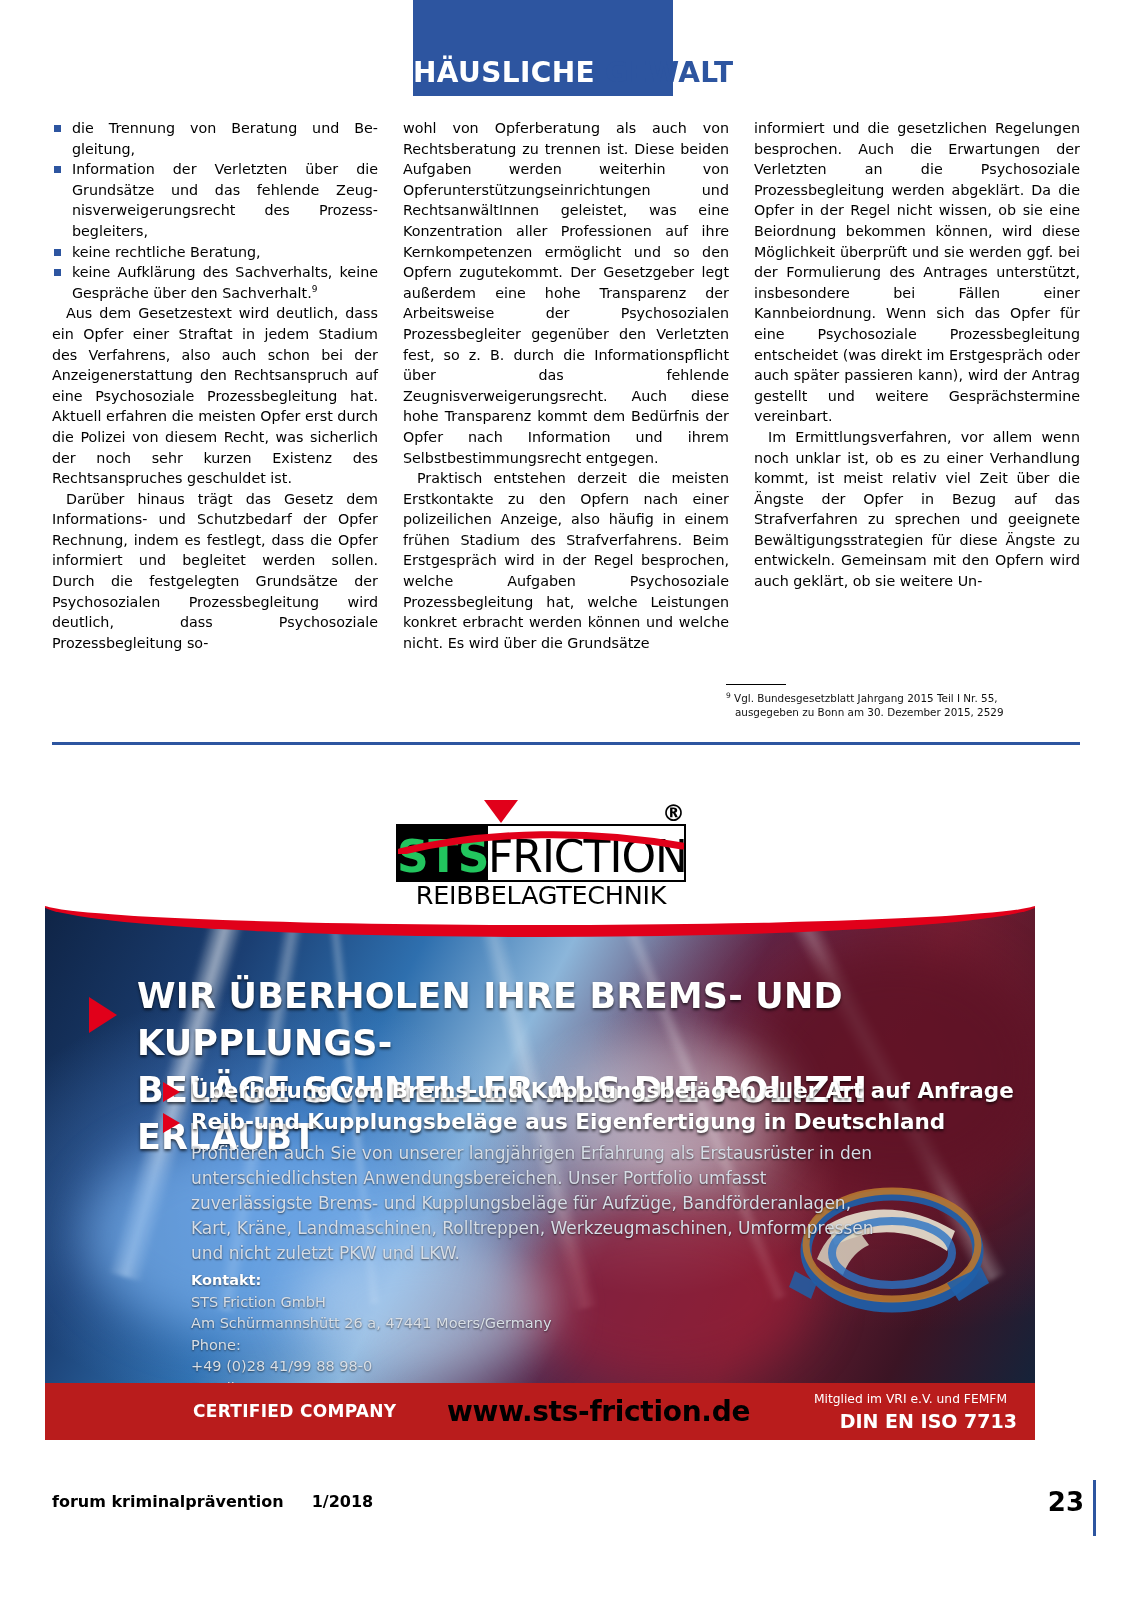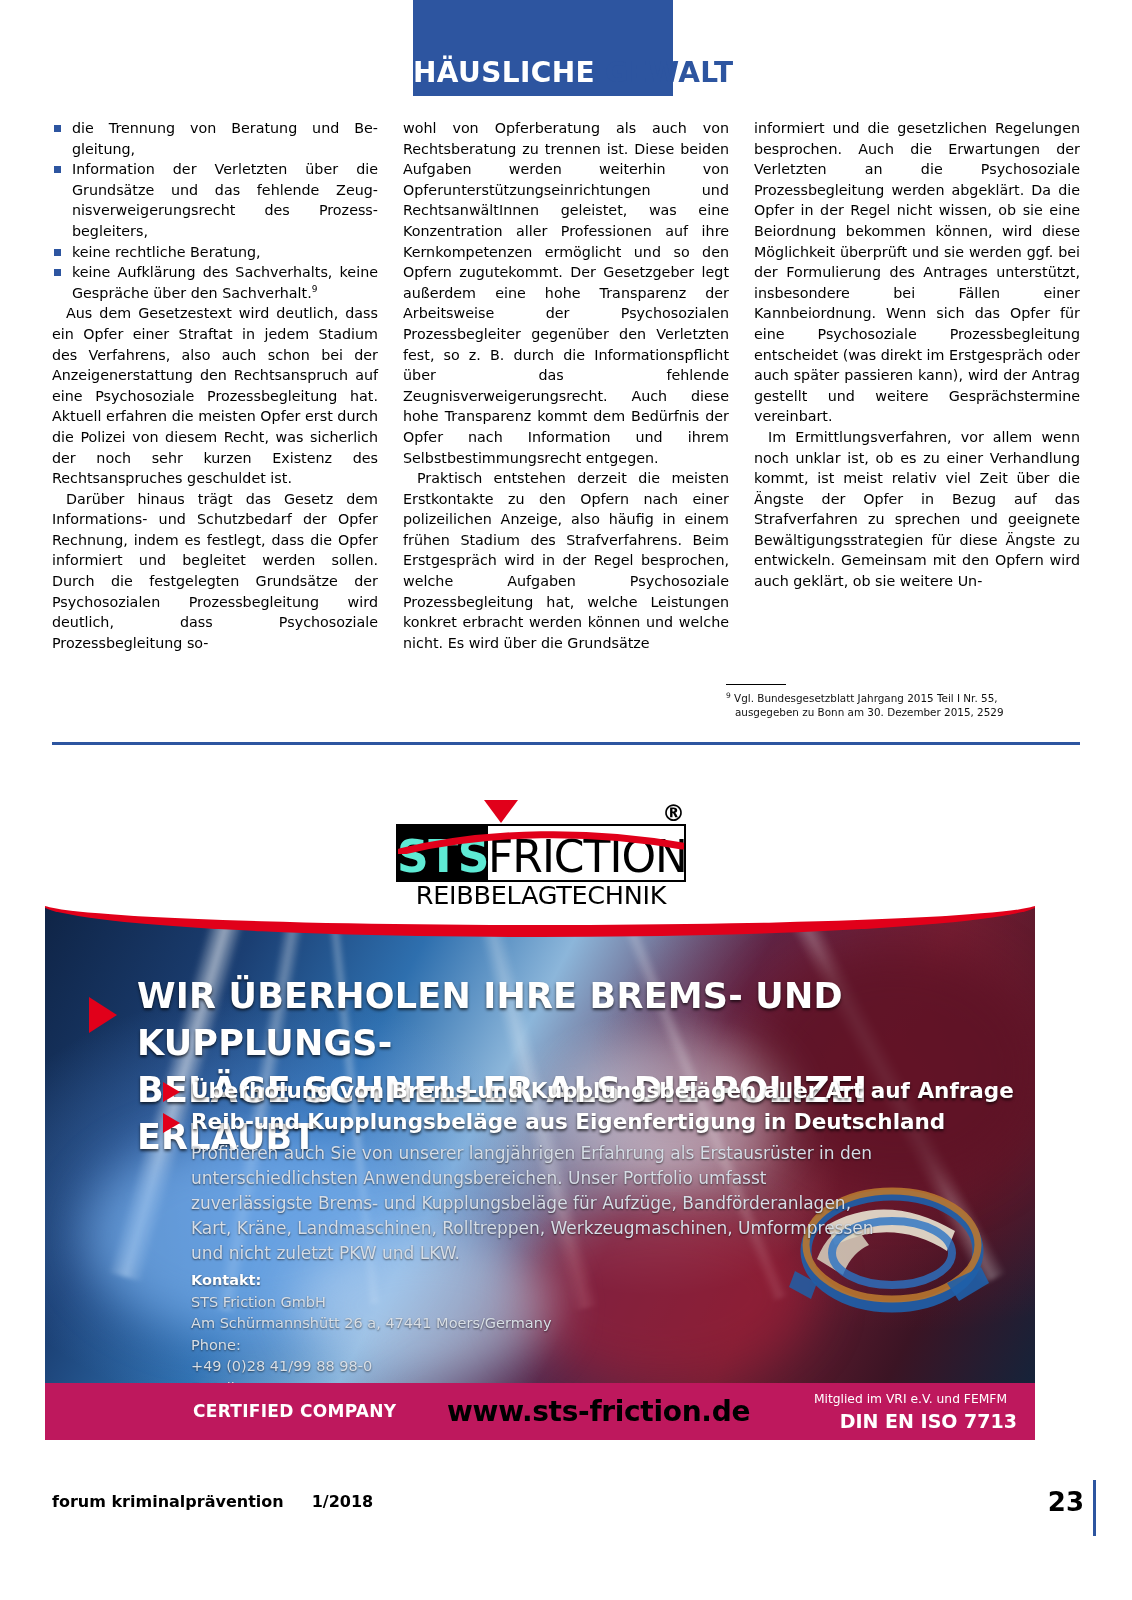--- a/index.html
+++ b/index.html
@@ -80,21 +80,21 @@
   }
   .logo-reg {
     position: absolute; right: 1px; top: 2px;
     font-size: 23px; font-weight: bold; color:#000; line-height: 23px;
   }
   .logo-box {
     position: absolute; left: 0; top: 24px; width: 290px; height: 58px;
     border: 2px solid #000; display: flex; overflow: hidden;
   }
   .logo-sts {
-    background: #000; color: #5eead4; width: 90px;
+    background: #000; color: #22c55e; width: 90px;
     font-size: 44px; font-weight: bold; letter-spacing:-0.5px;
     display:flex; align-items:flex-end; justify-content:center;
     padding-bottom: 1px; line-height: 44px;
   }
   .logo-friction {
     background: #fff; color: #000; flex: 1;
     font-size: 44px; font-weight: normal; letter-spacing:-1px;
     display:flex; align-items:flex-end; justify-content:flex-start;
     padding-bottom: 1px; line-height:44px;
   }
@@ -182,21 +182,21 @@
   .ad-contact .k { font-weight: bold; color:#ffffff; }
   .ad-contact .row { display:flex;flex-direction:column; }
   .ad-contact .lbl { width: 68px; flex: none; }
 
   .ad-part {
     position:absolute; left:0; top:0; width: 210px; height: 150px;
   }
 
   .ad-footerbar {
     position:absolute; left:0; top: 478px; width: 990px; height: 57px;
-    background: #be185d;
+    background: #b91c1c;
   }
   .ad-cert {
     position:absolute; left: 148px; top: 18px;
     color:#ffffff; font-weight: bold; font-size: 17px; letter-spacing:.3px;
   }
   .ad-url {
     position:absolute; left: 390px; top: 12px;
     color:#000; font-weight: bold; font-size: 28px; letter-spacing:-.3px;margin-left:12px;
   }
   .ad-vri {

